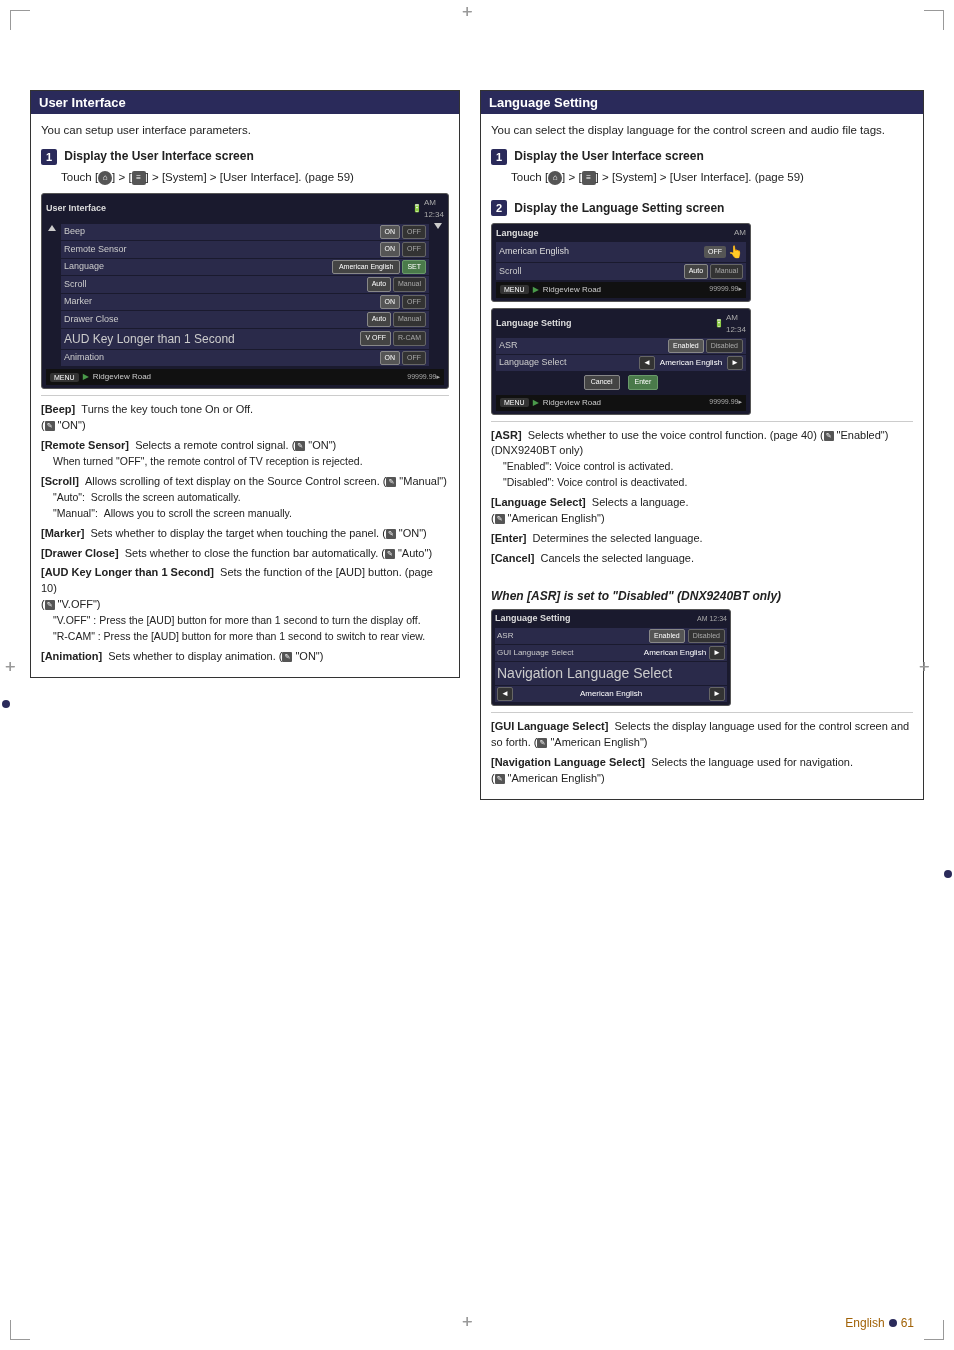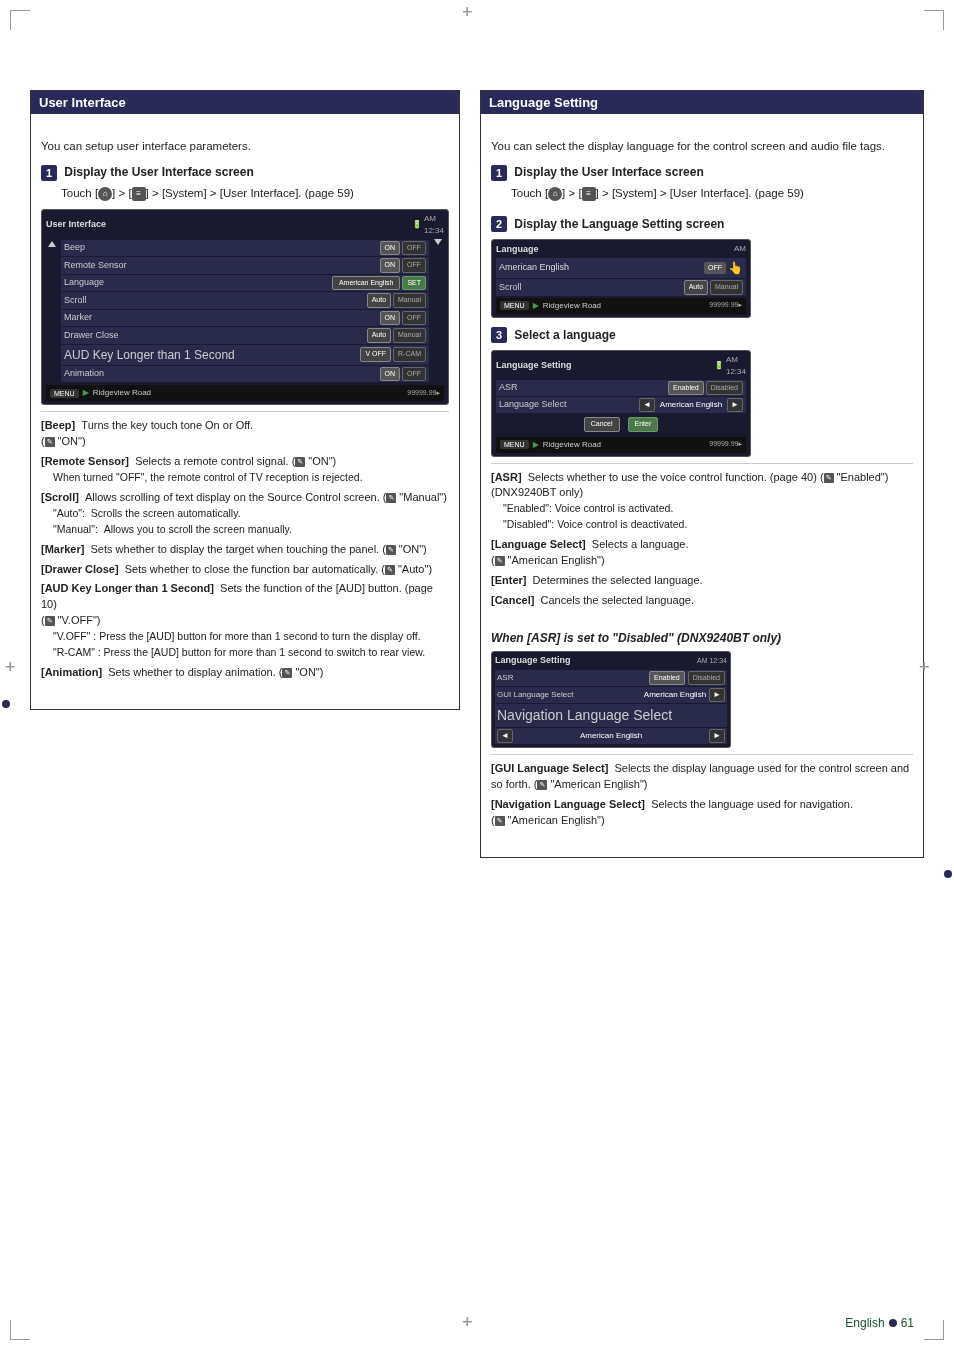--- a/index.html
+++ b/index.html
@@ -72,21 +72,21 @@
 
     .section-header {
       background: #2a2a5a;
       color: #fff;
       font-weight: bold;
       font-size: 13px;
       padding: 4px 8px;
     }
 
     .section-body {
-      padding: 24px 10px;
+      padding: 8px 10px;
       font-size: 11.5px;
       line-height: 1.5;
     }
 
     
     .step-marker {
       display: inline-block;
       background: #2a2a5a;
       color: #fff;
       font-weight: bold;
@@ -297,21 +297,21 @@
       margin-left: 12px;
       font-size: 10.5px;
     }
 
     
     .page-footer {
       position: absolute;
       bottom: 20px;
       right: 40px;
       font-size: 12px;
-      color: #14532d;
+      color: #a16207;
       display: flex;
       align-items: center;
       gap: 4px;
     }
 
     .dot-bullet {
       display: inline-block;
       width: 8px;
       height: 8px;
       background: #2a2a5a;
@@ -664,24 +664,20 @@
               </div>
             </div>
             <div class="device-nav-bar">
               <button class="device-menu-btn">MENU</button>
               <span style="color:#4a9a4a;font-size:8px;margin-right:4px;">▶</span>
               <span class="device-address">Ridgeview Road</span>
               <span class="device-mileage">99999.99▸</span>
             </div>
           </div>
 
-          <div class="step-title" style="margin-top:8px;">
-            <span class="step-marker">3</span>
-            <span>Select a language</span>
-          </div>
 
           <div class="lang-screen">
             <div class="device-screen-header">
               <span class="device-title">Language Setting</span>
               <span style="display:flex;align-items:center;gap:2px;">
                 <span style="font-size:8px;color:#aaa;">🔋</span>
                 <span class="device-time">AM<br>12:34</span>
               </span>
             </div>
 

